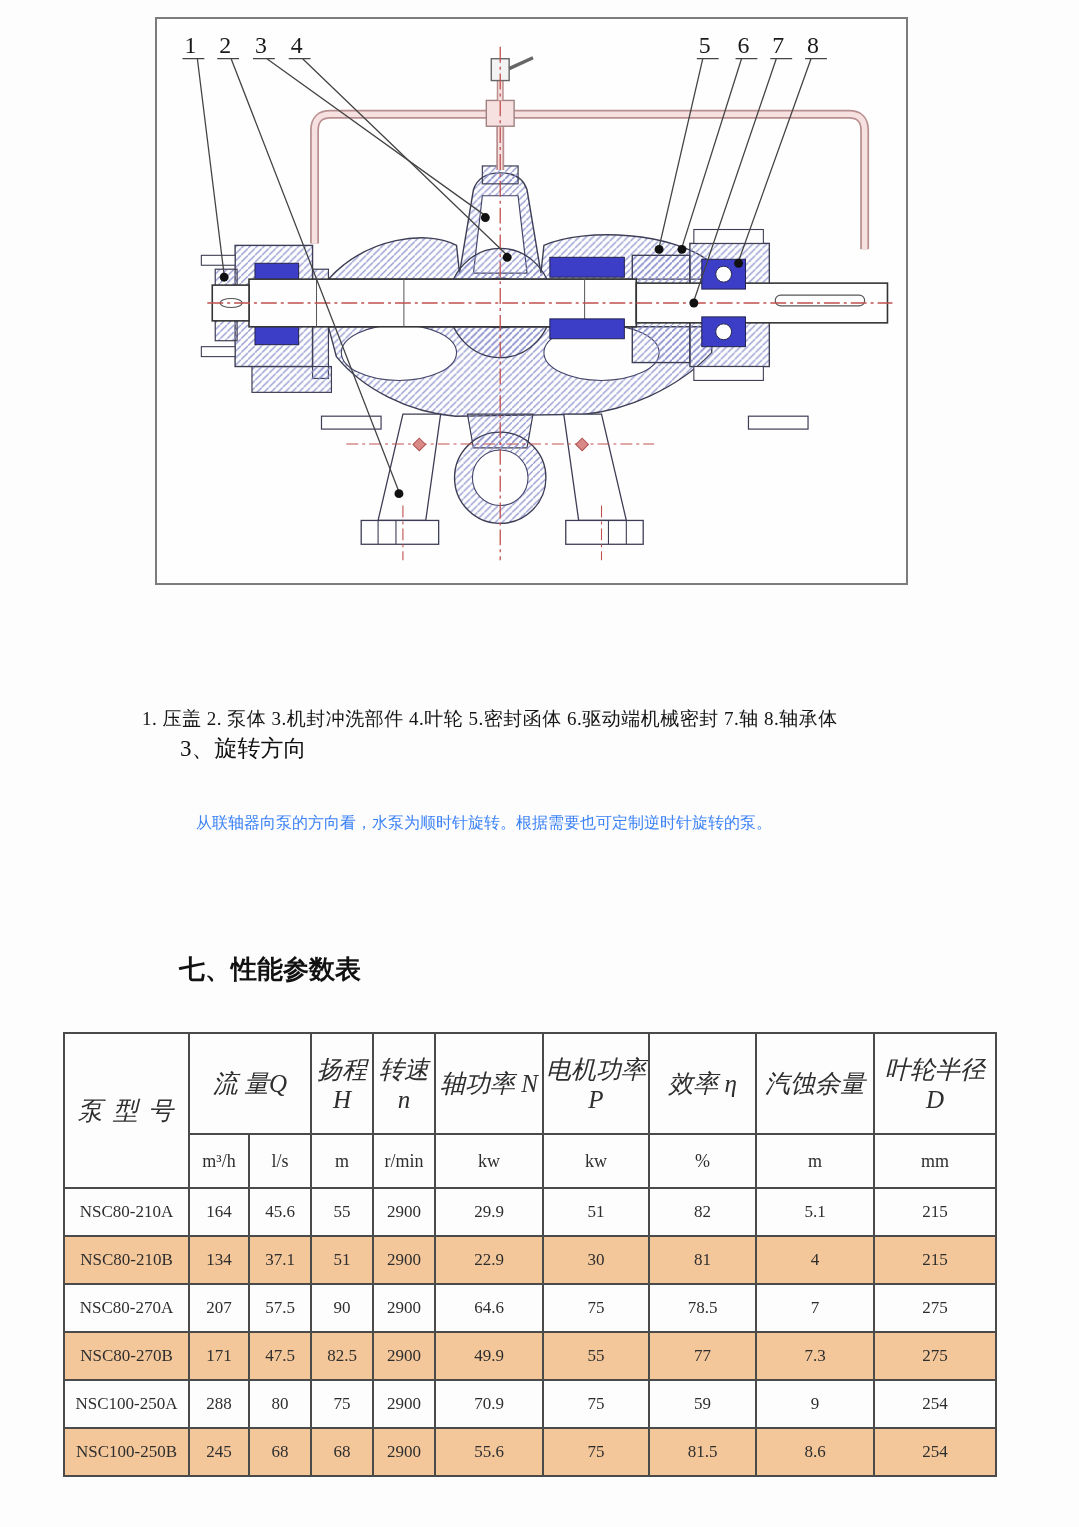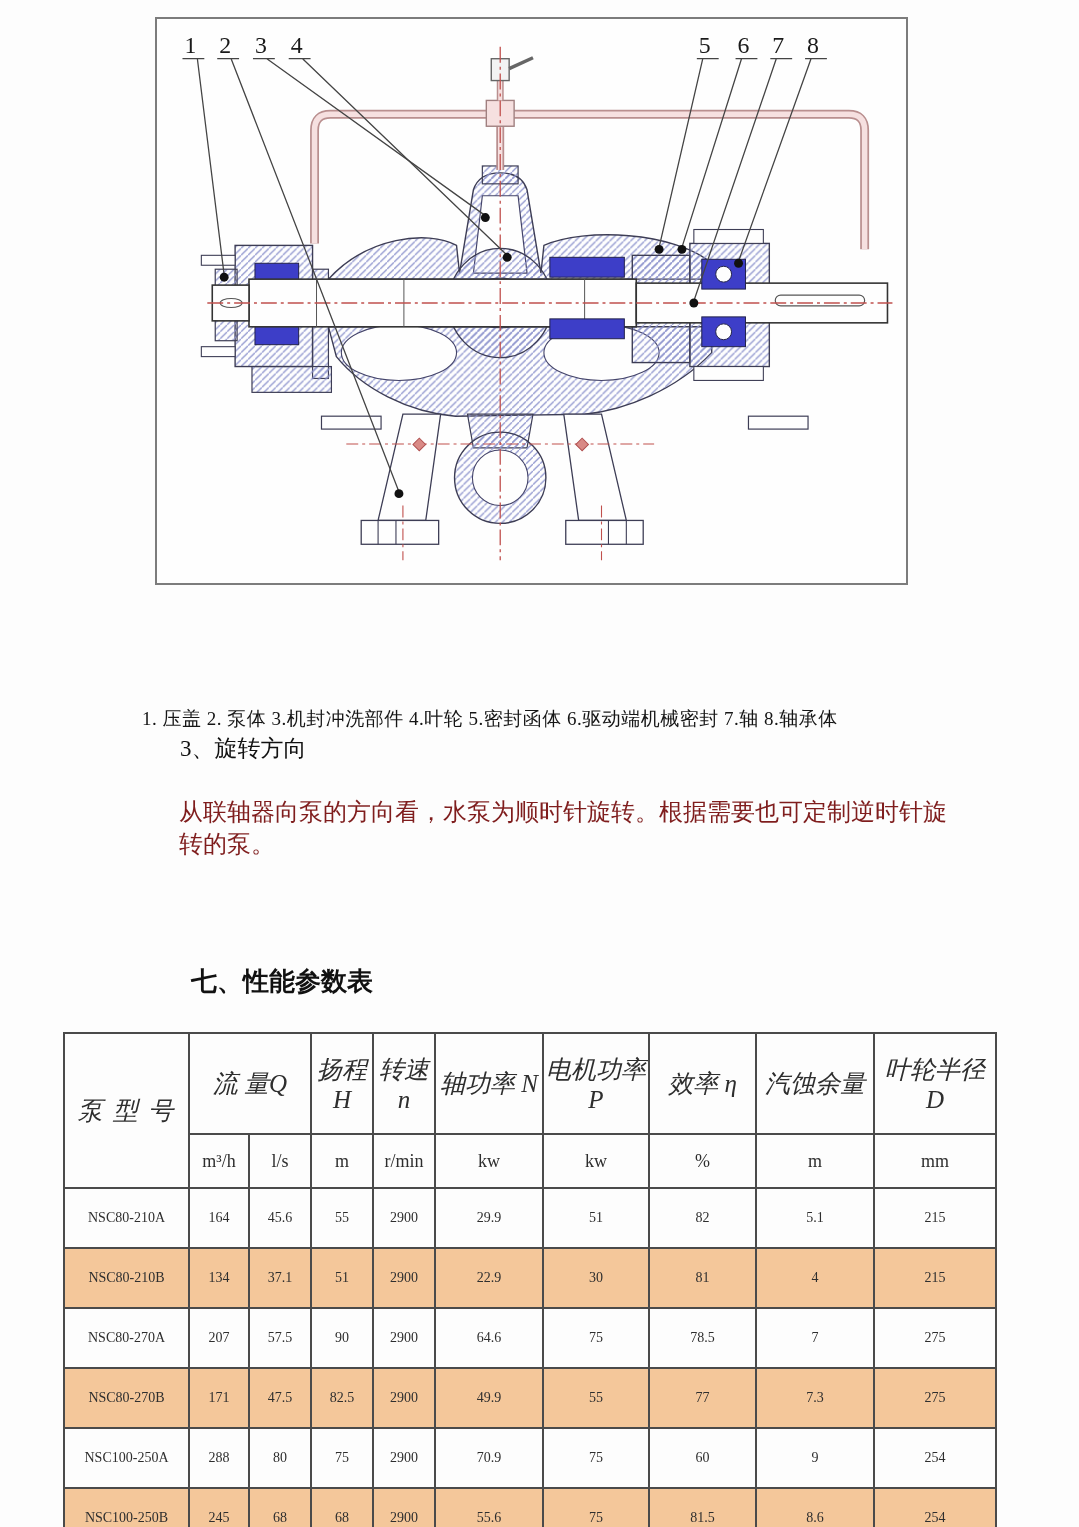--- a/index.html
+++ b/index.html
@@ -15,42 +15,42 @@
   .diagram-panel svg{display:block;width:100%;height:100%;}
   .caption{
     position:absolute;left:142px;top:706px;width:830px;
     font-size:19px;letter-spacing:0.5px;color:#151515;white-space:nowrap;
   }
   .sec3{
     position:absolute;left:180px;top:733px;margin:0;
     font-size:23px;font-weight:normal;color:#111;
   }
   .rot-body{
-    position:absolute;left:179px;top:796px;margin:0;width:780px;
-    font-size:24px;color:#7f1d1d;
+    position:absolute;left:179px;top:796px;margin:17px;width:780px;
+    font-size:16px;color:#3b82f6;
   }
   .sec7{
-    position:absolute;left:175px;top:948px;margin:16px;
+    position:absolute;left:175px;top:948px;margin:4px;
     font-size:26px;font-weight:bold;color:#111;text-align:right;
   }
   table.perf{
     position:absolute;left:63px;top:1032px;width:932px;
     border-collapse:collapse;table-layout:fixed;
     font-family:"Liberation Serif","DejaVu Serif",serif;
   }
   table.perf th,table.perf td{
     border:2px solid #4a4a4a;text-align:center;vertical-align:middle;
     padding:0;color:#2e2e2e;font-weight:normal;overflow:hidden;
   }
   tr.grp{height:101px;}
   tr.grp th{font-size:25px;font-style:italic;}
   th.corner{font-size:19px;letter-spacing:2px;}
   tr.units{height:54px;}
   tr.units th{font-size:18px;}
-  tbody tr{height:60px;font-size:14px;}
+  tbody tr{height:48px;font-size:17px;}
   tbody tr.hl{background:#f4c79a;margin-left:28px;}
 </style>
 </head>
 <body>
 
 <figure class="diagram-panel">
   <svg viewBox="0 0 753 568">
     <defs>
       <pattern id="h" width="7" height="7" patternUnits="userSpaceOnUse">
         <path d="M0,7 L7,0" stroke="#9298cf" stroke-width="1.3"></path>
@@ -256,21 +256,21 @@
         <td>275</td>
       </tr>
       <tr>
         <td>NSC100-250A</td>
         <td>288</td>
         <td>80</td>
         <td>75</td>
         <td>2900</td>
         <td>70.9</td>
         <td>75</td>
-        <td>60</td>
+        <td>59</td>
         <td>9</td>
         <td>254</td>
       </tr>
       <tr class="hl">
         <td>NSC100-250B</td>
         <td>245</td>
         <td>68</td>
         <td>68</td>
         <td>2900</td>
         <td>55.6</td>

